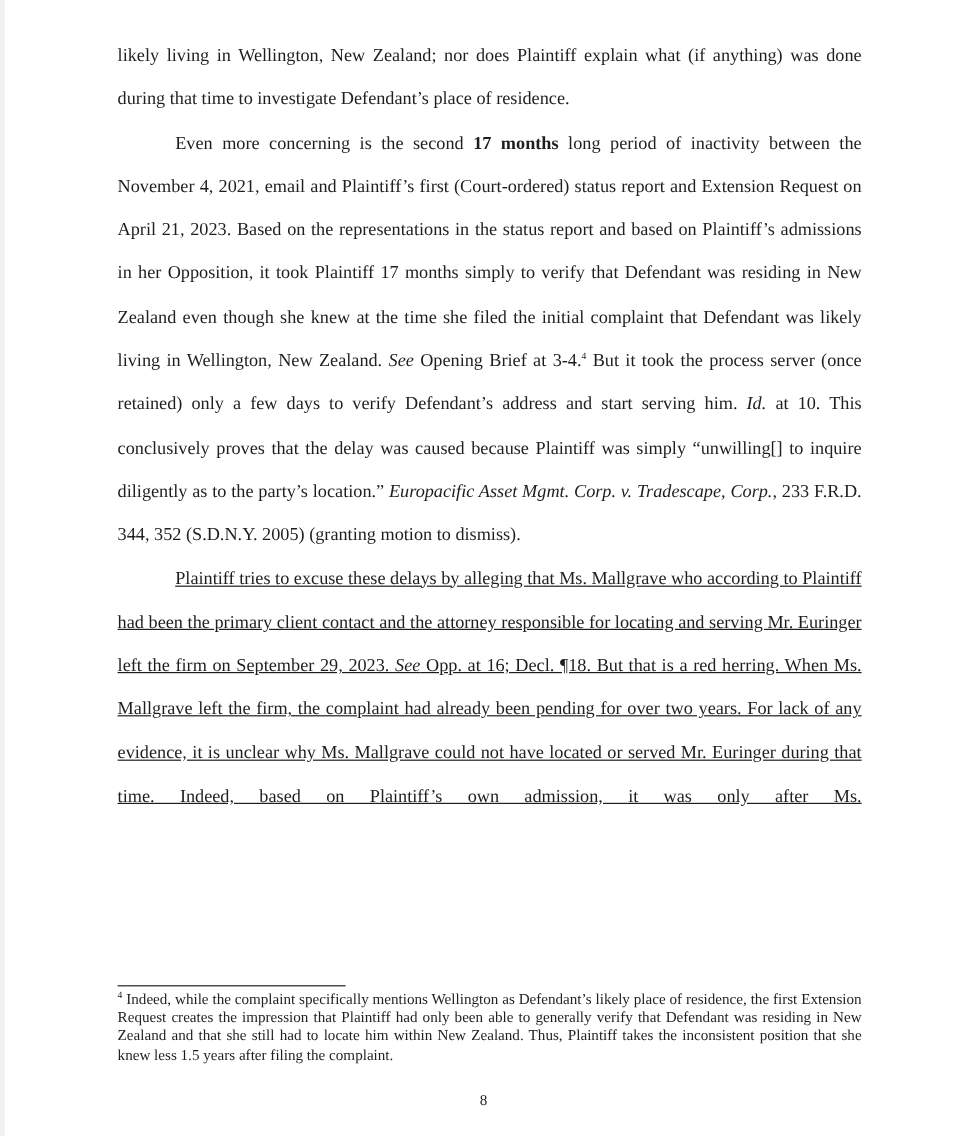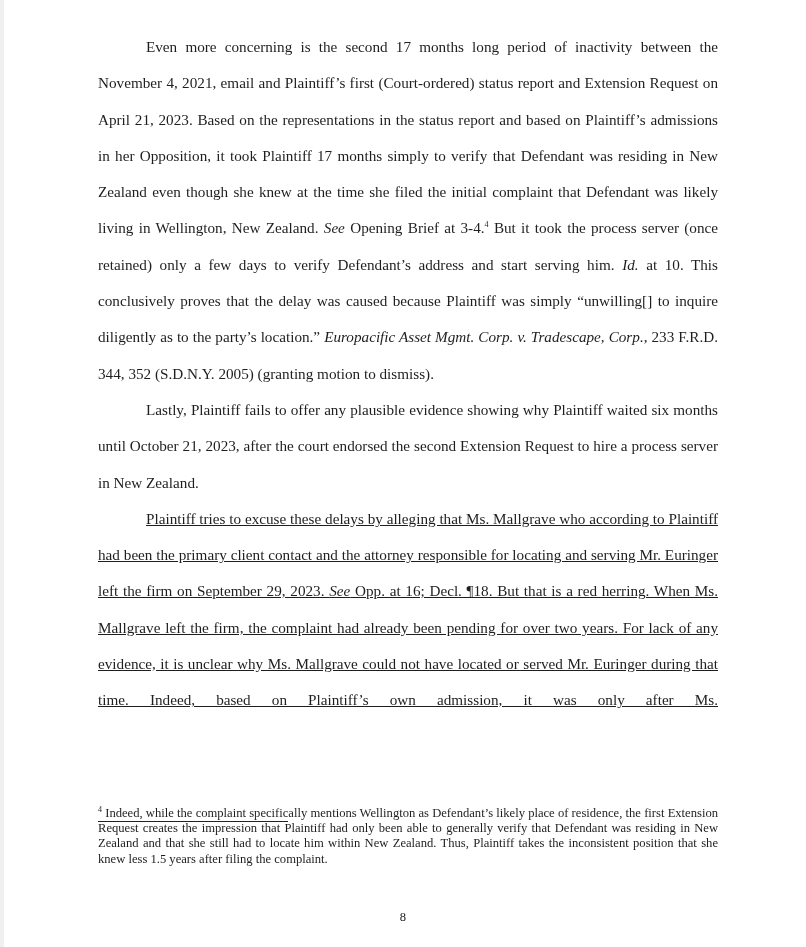--- a/index.html
+++ b/index.html
@@ -7,36 +7,36 @@
     width: 806px; height: 947px; background: #ffffff; position: relative; overflow: hidden;
     font-family: "Liberation Serif", "DejaVu Serif", serif; color: #1e1e1e;
   }
   .left-strip { position: absolute; left: 0; top: 0; width: 4px; height: 947px; background: #f0f0f0; }
   .page { position: absolute; left: 98px; top: 0; width: 620px; }
   .body-text { font-size: 15.2px; line-height: 36.3px; text-align: justify; margin: 0; }
   .p { margin: 0; }
   .indent { text-indent: 48px; }
   .first-line-block { position: absolute; top: 29px; left: 0; width: 620px; }
   .footnote-rule { position: absolute; left: 98px; top: 821px; width: 190px; border-top: 1px solid #222; }
-  .footnote { position: absolute; left: 98px; top: 806px; width: 620px; font-size: 12.6px; line-height: 15.2px; text-align: justify; margin: 0; }
+  .footnote { position: absolute; left: 98px; top: 826px; width: 620px; font-size: 12.6px; line-height: 15.2px; text-align: justify; margin: 0; }
   .footnote sup, .body-text sup { font-size: 8px; vertical-align: super; line-height: 0; }
   .page-number { position: absolute; left: 0; width: 806px; top: 910px; text-align: center; font-size: 12.6px; }
-  b { font-weight: normal; }
+  b { font-weight: bold; }
   i { font-style: italic; margin-top: 26px; }
   .justify-last { text-align-last: justify; text-decoration: underline; }
 </style>
 </head>
 <body>
 
 <div class="left-strip"></div>
 
 <div class="page">
   <div class="first-line-block body-text" id="body">
+      <p class="p"><span>likely living in Wellington, New Zealand; nor does Plaintiff explain what (if anything) was done during that time to investigate Defendant’s place of residence.</span></p>
       <p class="p indent"><span>Even more concerning is the second </span><b>17 months</b><span> long period of inactivity between the November 4, 2021, email and Plaintiff’s first (Court-ordered) status report and Extension Request on April 21, 2023. Based on the representations in the status report and based on Plaintiff’s admissions in her Opposition, it took Plaintiff 17 months simply to verify that Defendant was residing in New Zealand even though she knew at the time she filed the initial complaint that Defendant was likely living in Wellington, New Zealand. </span><i>See</i><span> Opening Brief at 3-4.</span><sup>4</sup><span> But it took the process server (once retained) only a few days to verify Defendant’s address and start serving him. </span><i>Id.</i><span> at 10. This conclusively proves that the delay was caused because Plaintiff was simply “unwilling[] to inquire diligently as to the party’s location.” </span><i>Europacific Asset Mgmt. Corp. v. Tradescape, Corp.</i><span>, 233 F.R.D. 344, 352 (S.D.N.Y. 2005) (granting motion to dismiss).</span></p>
-      <p class="p indent"><span>Lastly, Plaintiff fails to offer any plausible evidence showing why Plaintiff waited </span><b>six months</b><span> until October 21, 2023, after the court endorsed the second Extension Request to hire a process server in New Zealand.</span></p>
       <p class="p indent justify-last"><span>Plaintiff tries to excuse these delays by alleging that Ms. Mallgrave who according to Plaintiff had been the primary client contact and the attorney responsible for locating and serving Mr. Euringer left the firm on September 29, 2023. </span><i>See</i><span> Opp. at 16; Decl. ¶18. But that is a red herring. When Ms. Mallgrave left the firm, the complaint had already been pending for over two years. For lack of any evidence, it is unclear why Ms. Mallgrave could not have located or served Mr. Euringer during that time. Indeed, based on Plaintiff’s own admission, it was only after Ms.</span></p>
     </div>
 </div>
 
 <div class="footnote-rule"></div>
 <p class="footnote">
   <sup>4</sup><span> Indeed, while the complaint specifically mentions Wellington as Defendant’s likely place of residence, the first Extension Request creates the impression that Plaintiff had only been able to generally verify that Defendant was residing in New Zealand and that she still had to locate him within New Zealand. Thus, Plaintiff takes the inconsistent position that she knew less 1.5 years after filing the complaint.</span>
 </p>
 
 <div class="page-number">8</div>

